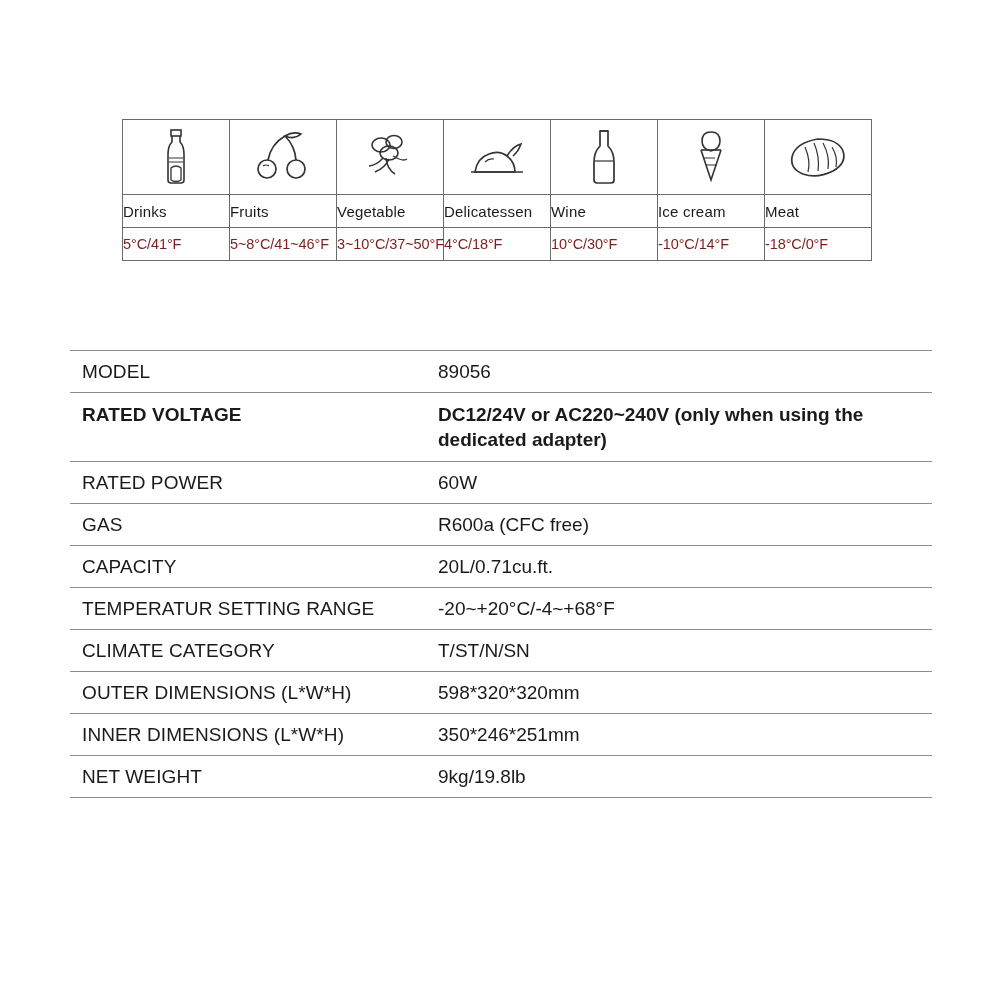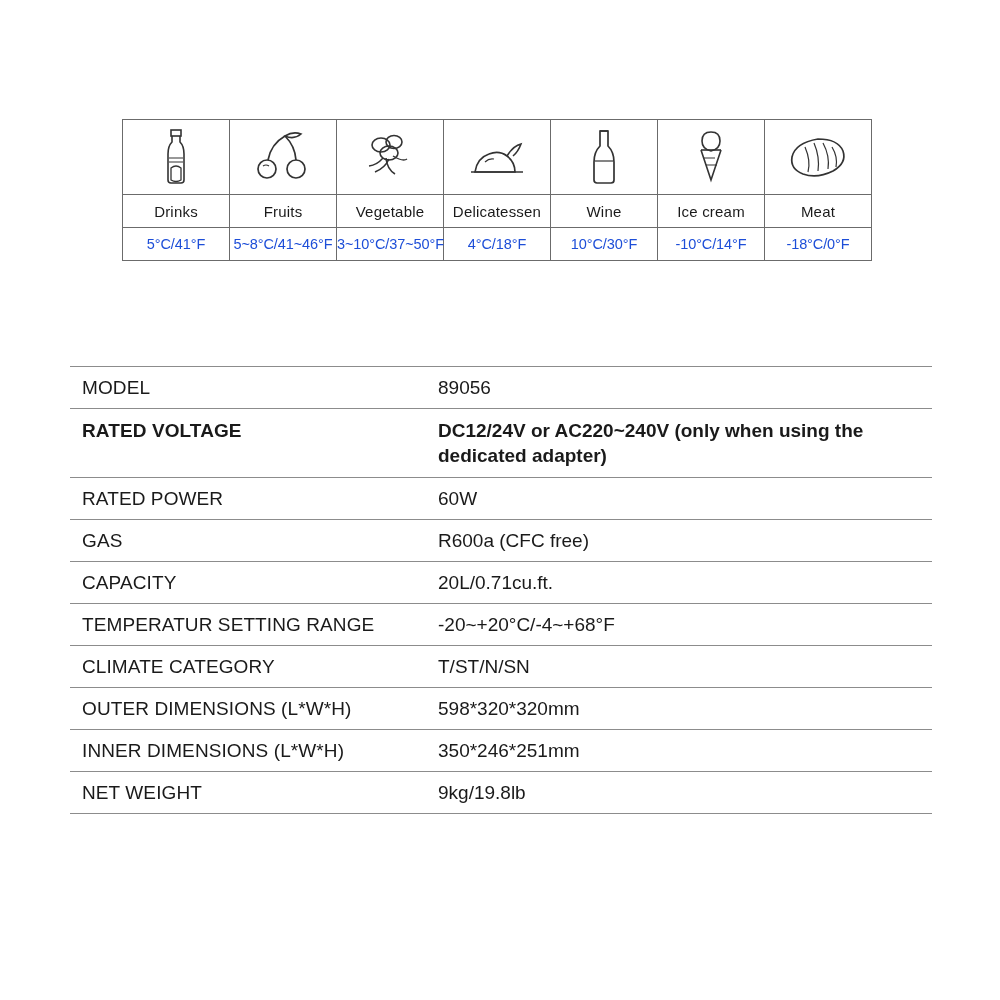--- a/index.html
+++ b/index.html
@@ -20,49 +20,48 @@
   .food-table {
     position: absolute;
     left: 122px;
     top: 119px;
     width: 750px;
     border-collapse: collapse;
     table-layout: fixed;
   }
   .food-table td {
     border: 1px solid #6b6b6b;
-    text-align: center;
     vertical-align: middle;
     padding: 0;
   }
   .food-table .icon-cell {
     height: 74px;
   }
   .food-table .name-cell {
     height: 32px;
     font-size: 15px;
     color: #1a1a1a;
     letter-spacing: .2px;
   }
   .food-table .temp-cell {
     height: 32px;
     font-size: 14.5px;
-    color: #1d4ed8;
+    color: #7f1d1d;
     letter-spacing: -.1px;
   }
   .food-icon {
     display: block;
     margin: 0 auto;
   }
 
   
   .spec-table {
     position: absolute;
     left: 70px;
-    top: 366px;
+    top: 350px;
     width: 862px;
     border-collapse: collapse;
     table-layout: fixed;
   }
   .spec-table tr {
     border-bottom: 1px solid #8c8c8c;
   }
   .spec-table tr:first-child {
     border-top: 1px solid #8c8c8c;
   }

